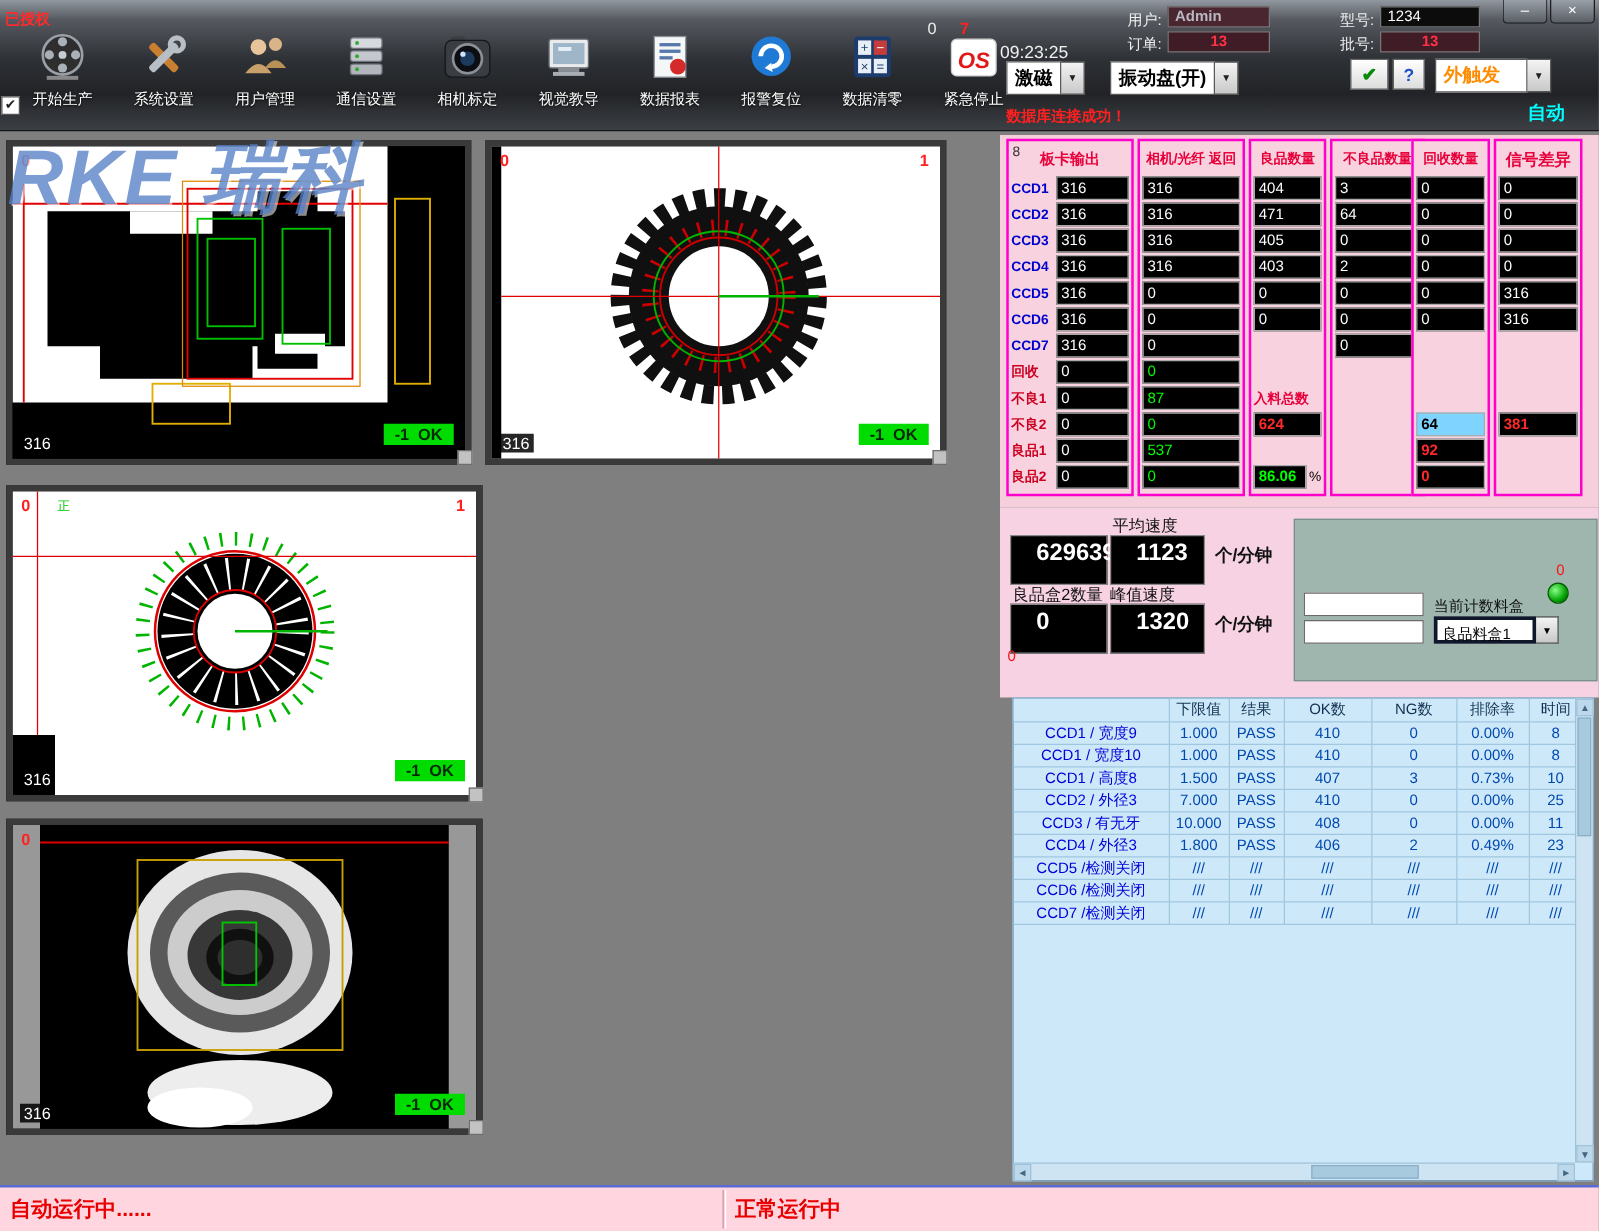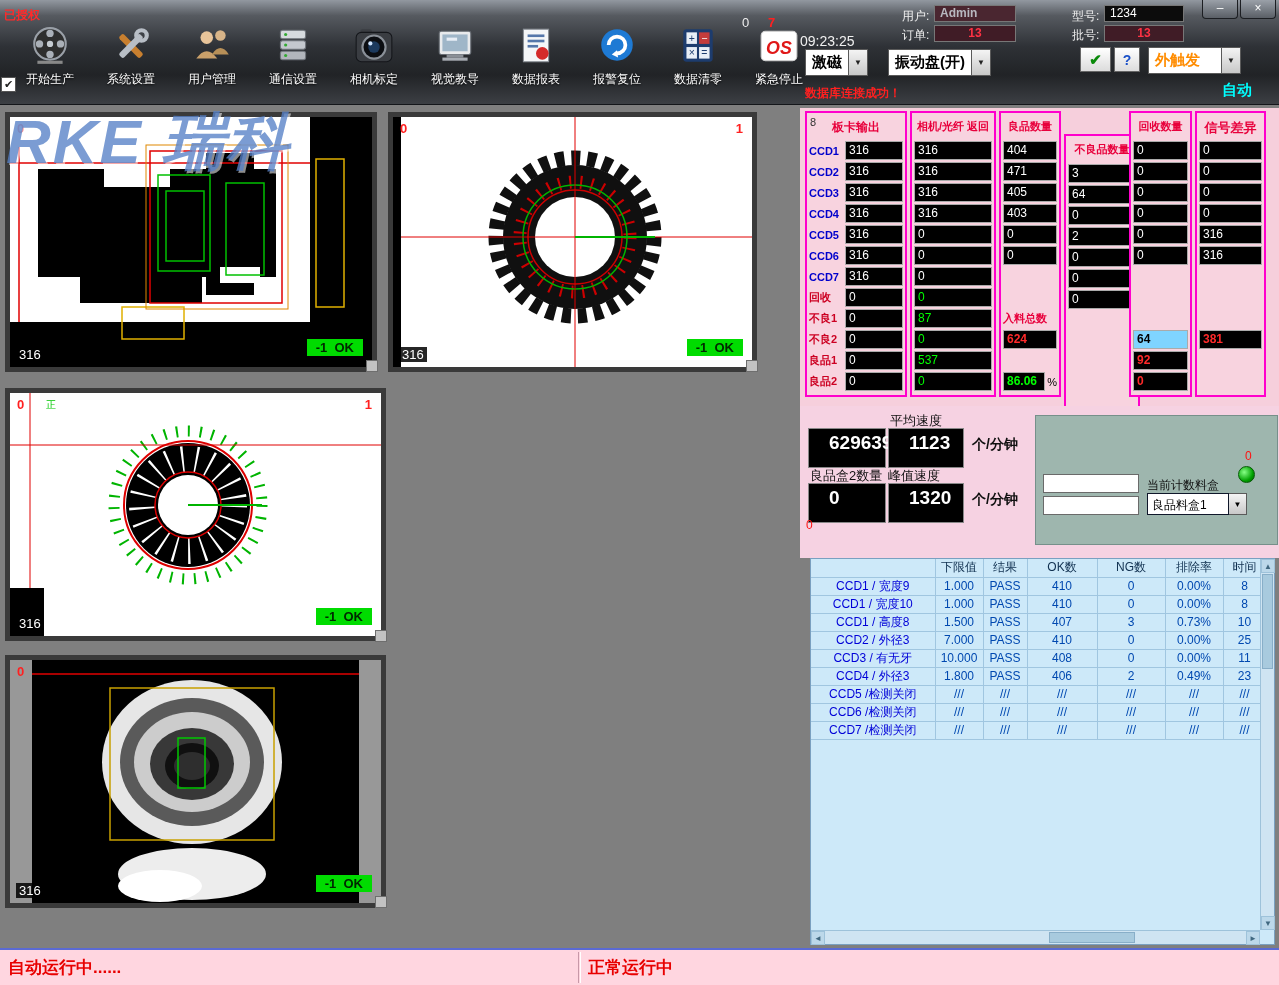--- a/index.html
+++ b/index.html
@@ -77,21 +77,21 @@
   #speed { position:absolute; left:800px; top:406px; width:479px; height:152px; background:#f6d2e2; }
   .sp-lbl { position:absolute; color:#101010; font-size:13px; white-space:nowrap; }
   .sp-box { position:absolute; background:#000; color:#fff; font-size:19px; font-weight:bold; height:40px;
     line-height:28px; padding-left:20px; border:1px solid #888; }
   .sp-unit { position:absolute; color:#101010; font-size:14px; font-weight:bold; }
   .sp-red0 { position:absolute; color:#ff1010; font-size:12px; }
   #hopper { position:absolute; left:235px; top:9px; width:243px; height:130px; background:#9eb6ae; border:1px solid #76908a; }
   .hp-input { position:absolute; width:96px; height:19px; background:#fff; border:1px solid #6a6a6a; }
   .hp-lbl { position:absolute; color:#101010; font-size:12px; white-space:nowrap; }
   .hp-combo { position:absolute; display:flex; height:22px; }
-  .hp-combo .val { background:#fff; border:1px solid #0f172a; font-size:12px; padding:3px 4px 0 4px; width:82px; white-space:nowrap; }
+  .hp-combo .val { background:#fff; border:3px solid #0f172a; font-size:12px; padding:3px 4px 0 4px; width:82px; white-space:nowrap; }
   .hp-combo .arrow { width:18px; background:linear-gradient(#f4f4f4,#c8c8c8); border:1px solid #5a5a5a; border-left:none;
     font-size:8px; display:flex; align-items:center; justify-content:center; }
   .led { position:absolute; width:17px; height:17px; border-radius:50%; border:1px solid #045a04;
     background:radial-gradient(circle at 35% 35%, #86ff86, #00a000 62%, #005800); }
 
   
   #results { position:absolute; left:810px; top:558px; width:465px; height:387px; background:#cde9f9; border:1px solid #7aa0c0; }
   #results table { border-collapse:collapse; table-layout:fixed; width:455px; }
   #results th { font-size:12px; color:#103050; font-weight:normal; height:18px; border-right:1px solid #a0c6e0;
     border-bottom:1px solid #a0c6e0; background:#cde9f9; }
@@ -487,21 +487,21 @@
     <div class="sr">
         <span class="sc redv">624</span>
       </div>
     <div class="sr"></div>
     <div class="sr">
         <span class="sc green" style="font-weight:bold;">86.06</span>
         <span class="pct">%</span>
       </div>
   </div>
 
-  <div class="sg" style="left:264px; width:76px;margin-top:23px;">
+  <div class="sg" style="left:264px; width:76px;">
     <div class="sg-h" style="font-size:11px;"><span>不良品数量</span></div>
     <div class="sr">
         <span class="sc">3</span>
       </div>
     <div class="sr">
         <span class="sc">64</span>
       </div>
     <div class="sr">
         <span class="sc">0</span>
       </div>

